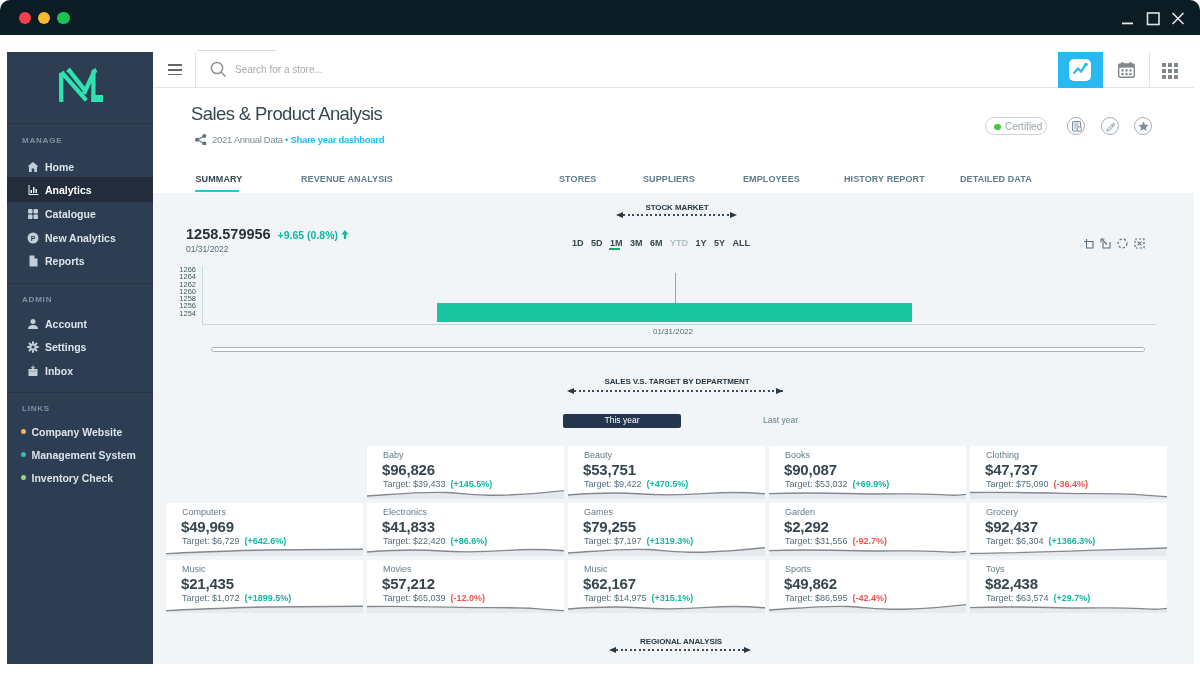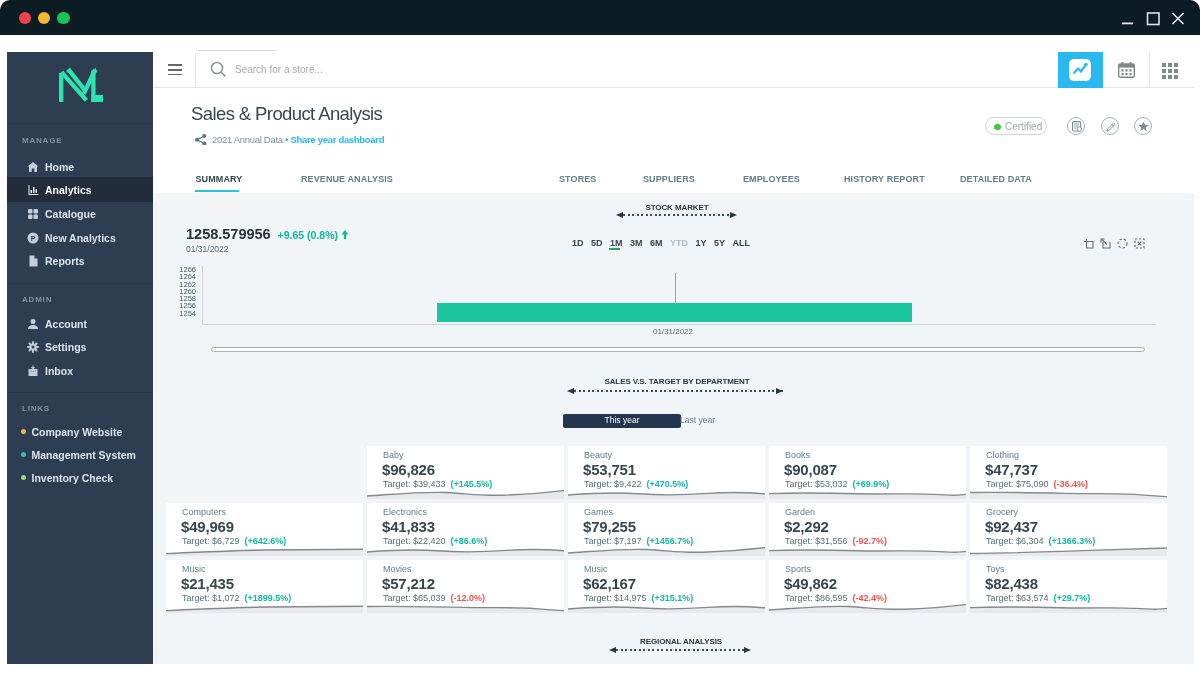--- a/index.html
+++ b/index.html
@@ -320,21 +320,21 @@
       <div class="abs" style="left:521.5px; top:80px; width:1.5px; height:30px; background:#43cfae;"></div>
       <div class="abs" style="left:470px; top:134px; width:100px; font-size:8px; color:#546e7a; text-align:center;">01/31/2022</div>
       <div class="abs" style="left:58px; top:153.5px; width:934px; height:5px; border:1px solid #aab2b8; border-radius:3px; background:#fbfcfd;"></div>
 
       <div class="sechead" style="left:424px; top:184px; width:200px; text-align:center;">SALES V.S. TARGET BY DEPARTMENT</div>
       <div class="dotline" style="left:417px; top:197px; width:213px;"></div>
       <div class="arrL" style="left:414px; top:194.5px;"></div>
       <div class="arrR" style="left:623px; top:194.5px;"></div>
 
       <div class="abs" style="left:410px; top:221px; width:118px; height:14px; background:#24364d; border-radius:2px; text-align:center; font-size:8.5px; color:#fff; line-height:13px;">This year</div>
-      <div class="abs" style="left:527px; top:221px; width:118px; height:14px; text-align:left; font-size:8.5px; color:#607d8b; line-height:13px;">Last year</div>
+      <div class="abs" style="left:527px; top:221px; width:118px; height:14px; text-align:right; font-size:8.5px; color:#607d8b; line-height:13px;">Last year</div>
 
       <div class="card" style="left:214px; top:252.5px;">
         <div class="lbl">Baby</div>
         <div class="val">$96,826</div>
         <div class="tgt">Target: $39,433 &nbsp;<span class="pct pos">(+145.5%)</span></div>
         <svg class="spark" width="197" height="11" viewBox="0 0 197 11">
           <path d="M0,8 C30,6 55,3.5 80,4.5 C100,5.5 112,8 135,7.2 C160,6.4 182,4.4 197,2.6 L197,11 L0,11 Z" fill="#e7eaed"></path>
           <path d="M0,8 C30,6 55,3.5 80,4.5 C100,5.5 112,8 135,7.2 C160,6.4 182,4.4 197,2.6" fill="none" stroke="#84898f" stroke-width="1.4"></path>
         </svg>
       </div>
@@ -379,21 +379,21 @@
         <div class="val">$41,833</div>
         <div class="tgt">Target: $22,420 &nbsp;<span class="pct pos">(+86.6%)</span></div>
         <svg class="spark" width="197" height="11" viewBox="0 0 197 11">
           <path d="M0,7 C25,5.2 45,4 70,5.8 C95,7.6 115,7.2 140,5.4 C165,3.6 185,4.8 197,5.8 L197,11 L0,11 Z" fill="#e7eaed"></path>
           <path d="M0,7 C25,5.2 45,4 70,5.8 C95,7.6 115,7.2 140,5.4 C165,3.6 185,4.8 197,5.8" fill="none" stroke="#84898f" stroke-width="1.4"></path>
         </svg>
       </div>
       <div class="card" style="left:415px; top:309.5px;">
         <div class="lbl">Games</div>
         <div class="val">$79,255</div>
-        <div class="tgt">Target: $7,197 &nbsp;<span class="pct pos">(+1456.7%)</span></div>
+        <div class="tgt">Target: $7,197 &nbsp;<span class="pct pos">(+1319.3%)</span></div>
         <svg class="spark" width="197" height="11" viewBox="0 0 197 11">
           <path d="M0,8 C30,6 55,3.5 80,4.5 C100,5.5 112,8 135,7.2 C160,6.4 182,4.4 197,2.6 L197,11 L0,11 Z" fill="#e7eaed"></path>
           <path d="M0,8 C30,6 55,3.5 80,4.5 C100,5.5 112,8 135,7.2 C160,6.4 182,4.4 197,2.6" fill="none" stroke="#84898f" stroke-width="1.4"></path>
         </svg>
       </div>
       <div class="card" style="left:616px; top:309.5px;">
         <div class="lbl">Garden</div>
         <div class="val">$2,292</div>
         <div class="tgt">Target: $31,556 &nbsp;<span class="pct neg">(-92.7%)</span></div>
         <svg class="spark" width="197" height="11" viewBox="0 0 197 11">

